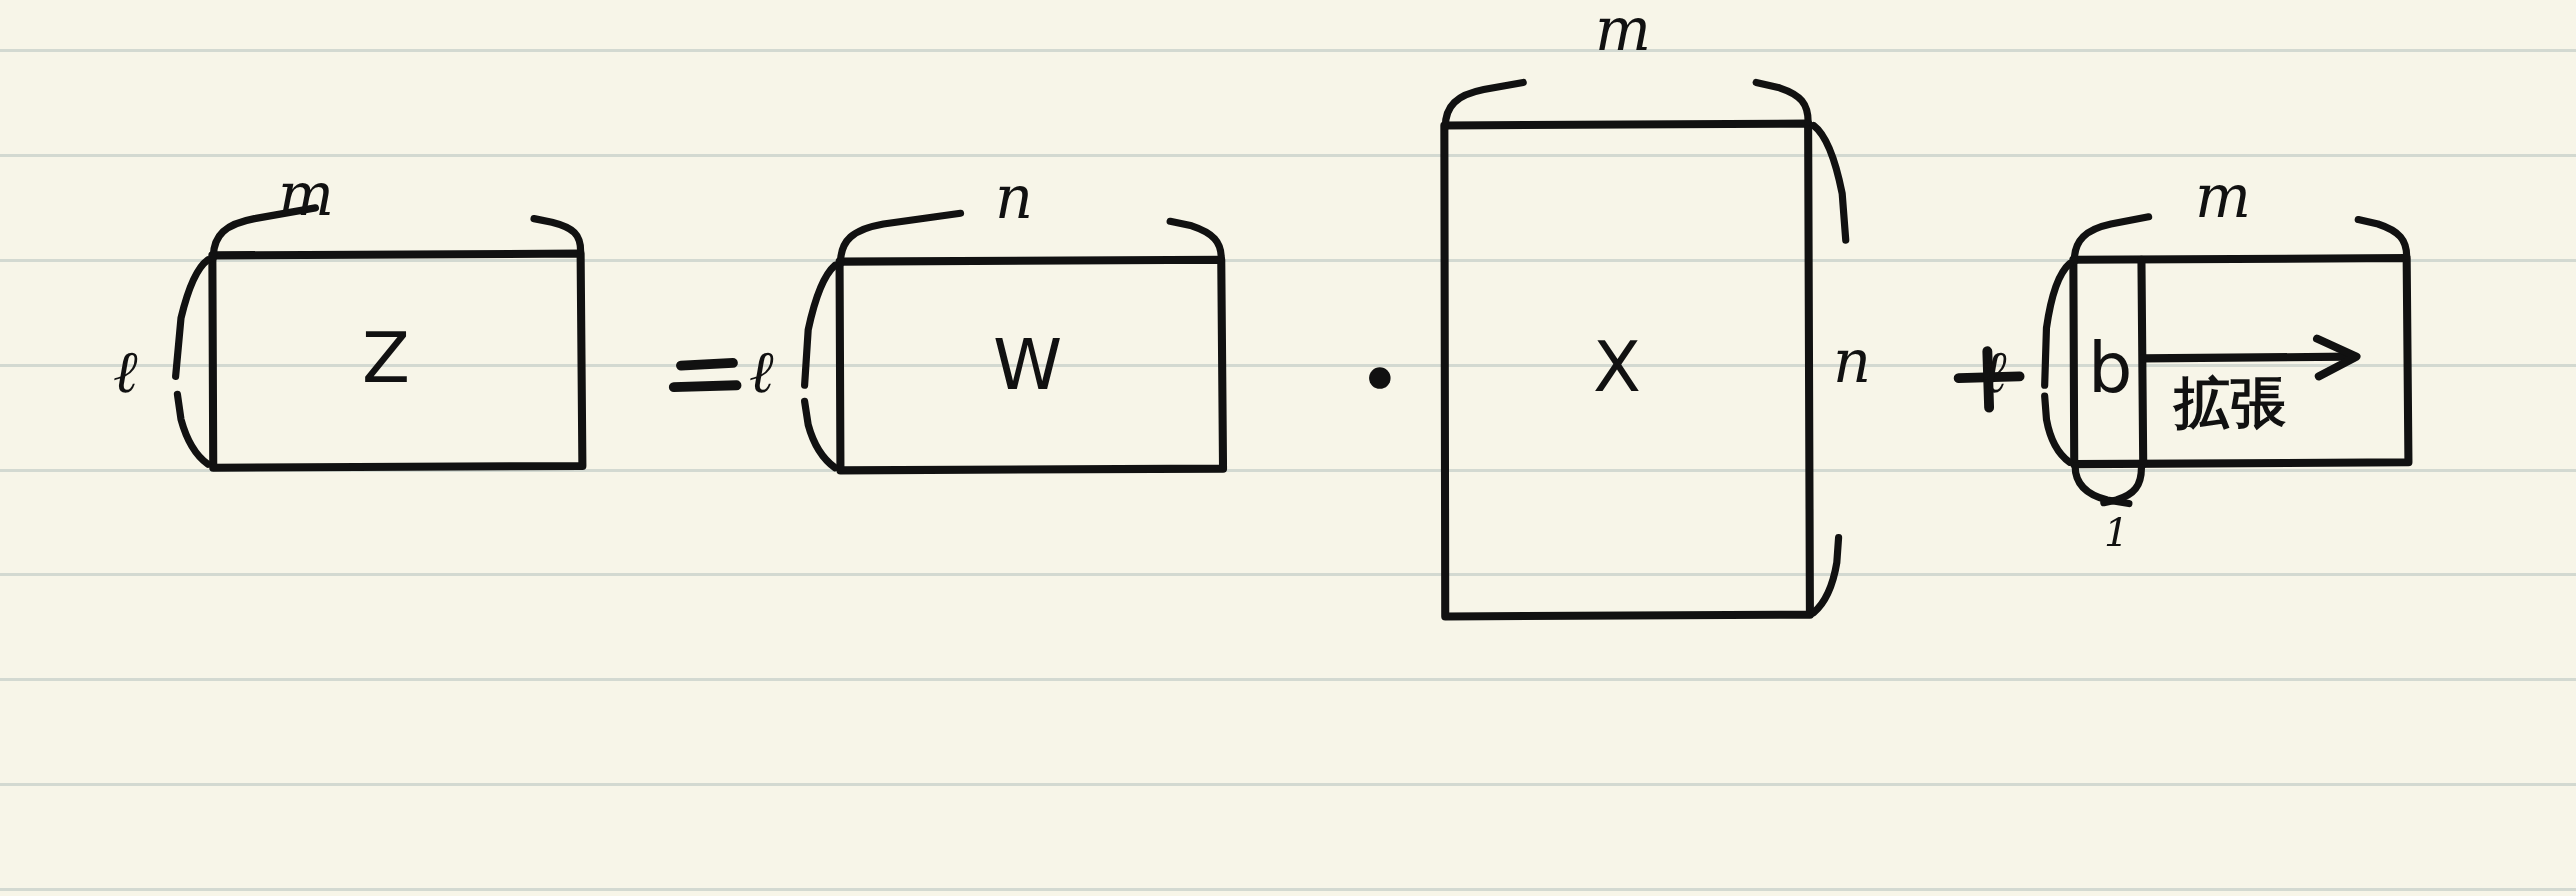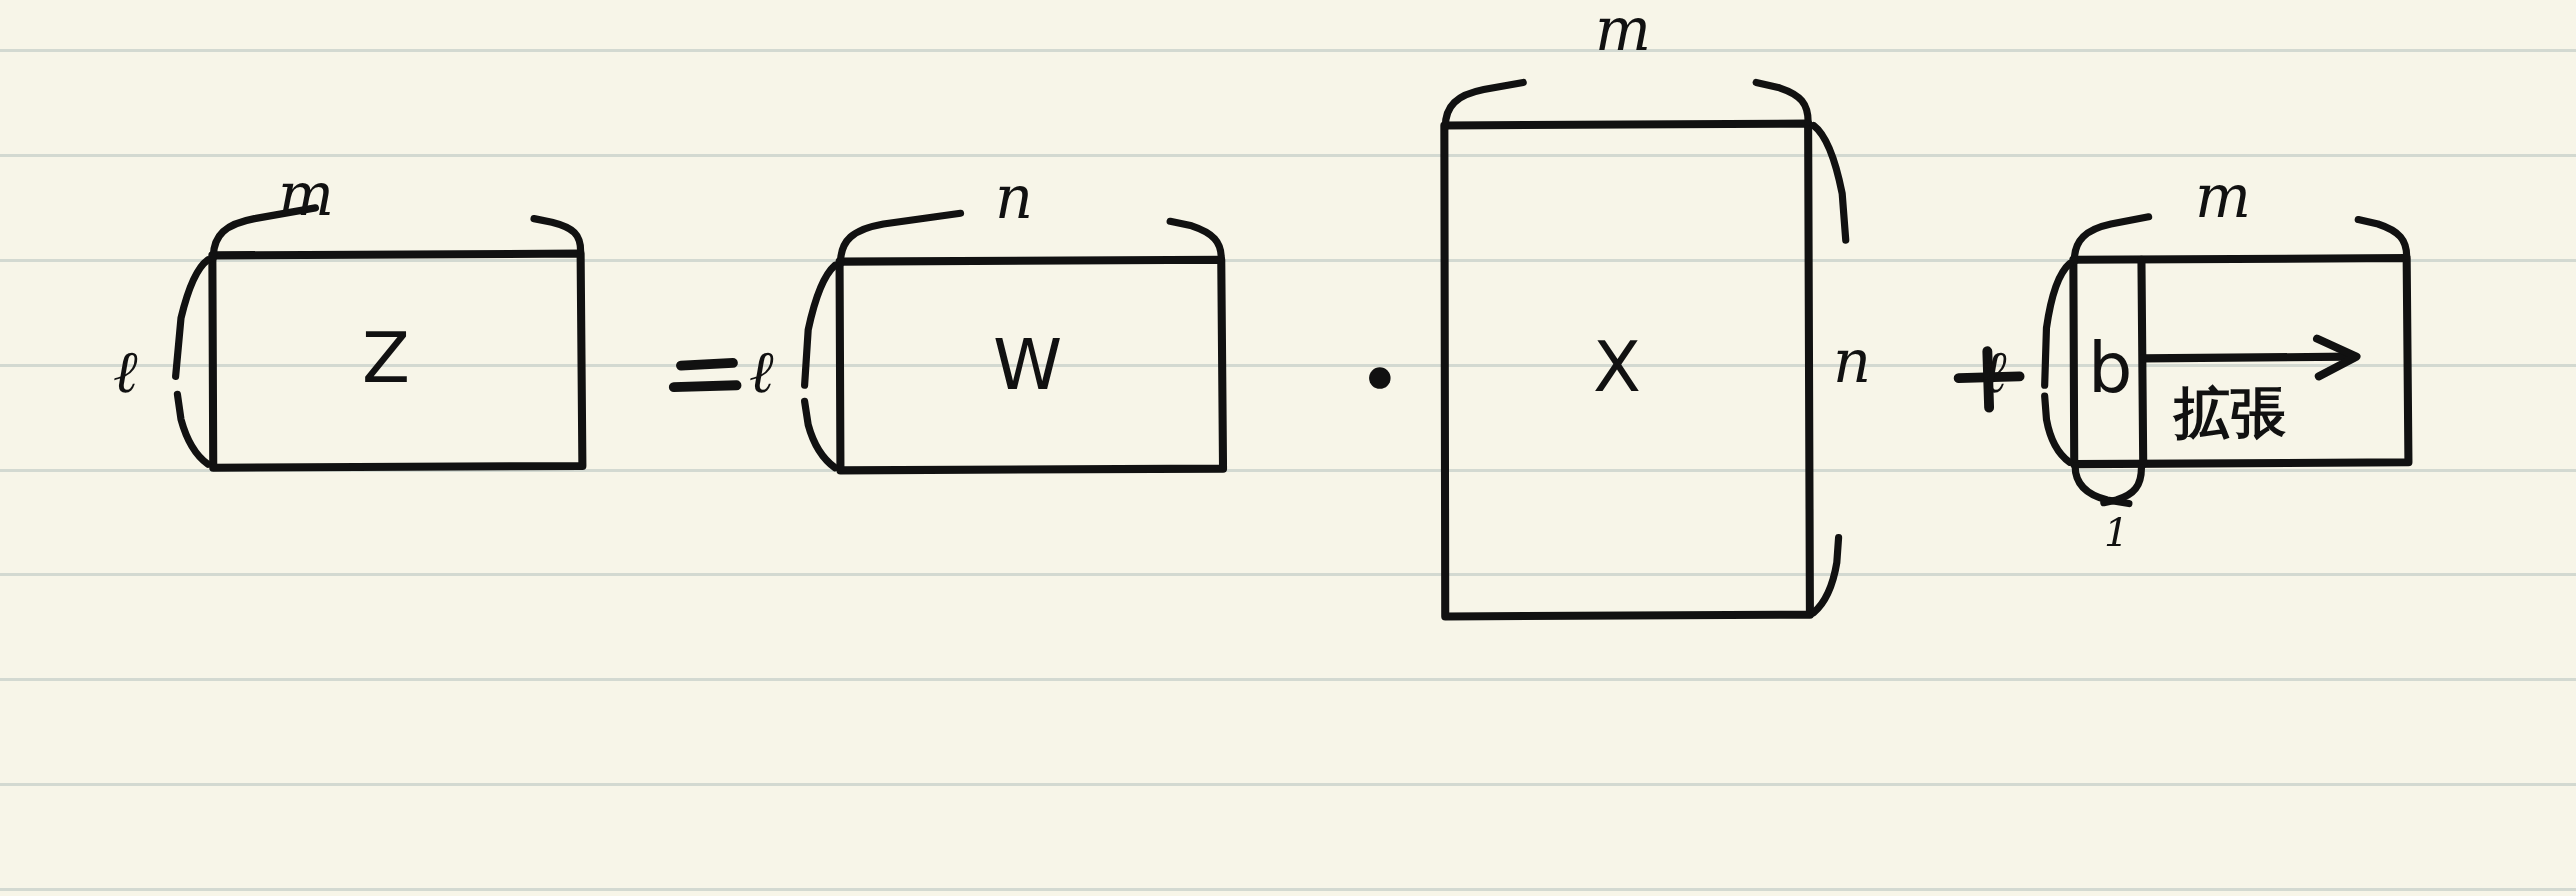--- a/index.html
+++ b/index.html
@@ -189,17 +189,17 @@
     <span class="ink-text dim-label" style="left:1595px; top:0px;">m</span>
     <span class="ink-text dim-label" style="left:1833px; top:332px;">n</span>
     <span class="ink-text mat-label" style="left:1593px; top:332px;">X</span>
 
     <span class="ink-text op-label" style="left:1955px; top:344px; opacity:0;">+</span>
 
     <span class="ink-text dim-label" style="left:1982px; top:342px;">ℓ</span>
     <span class="ink-text dim-label" style="left:2195px; top:167px;">m</span>
     <span class="ink-text mat-label" style="left:2088px; top:333px;">b</span>
     <span class="ink-text small-dim" style="left:2104px; top:513px;">1</span>
-    <span class="ink-text cjk-label" style="left:2174px; top:385px;">拡張</span>
+    <span class="ink-text cjk-label" style="left:2174px; top:375px;">拡張</span>
   </div>
 
 </div>
 
 
 </body></html>

